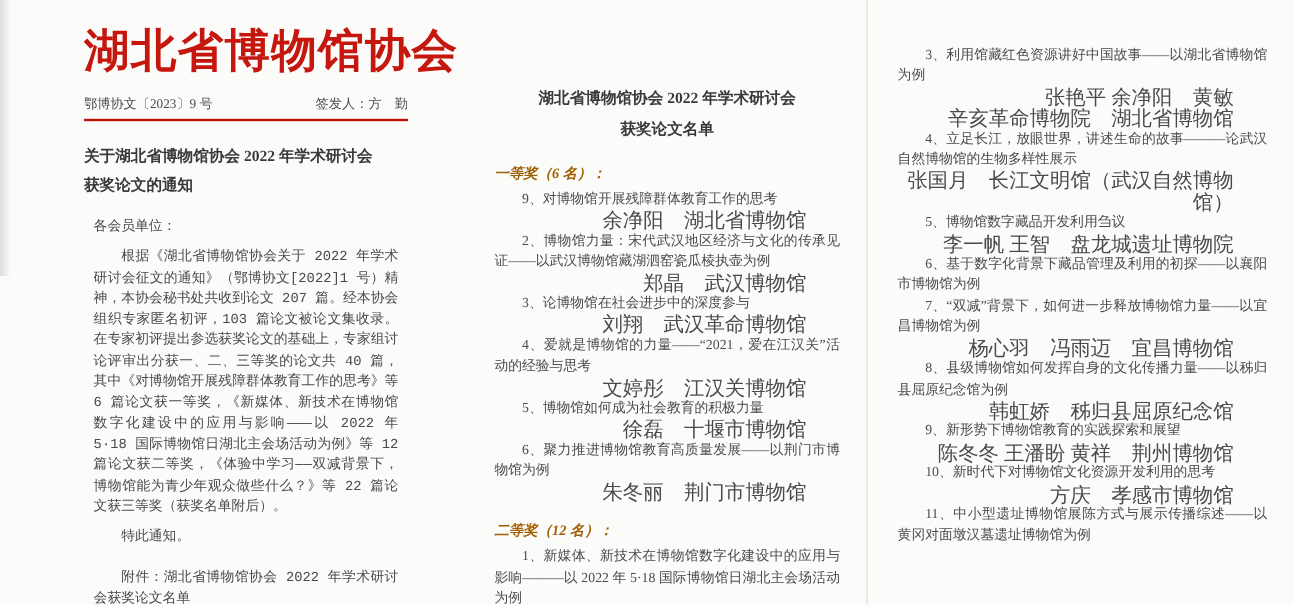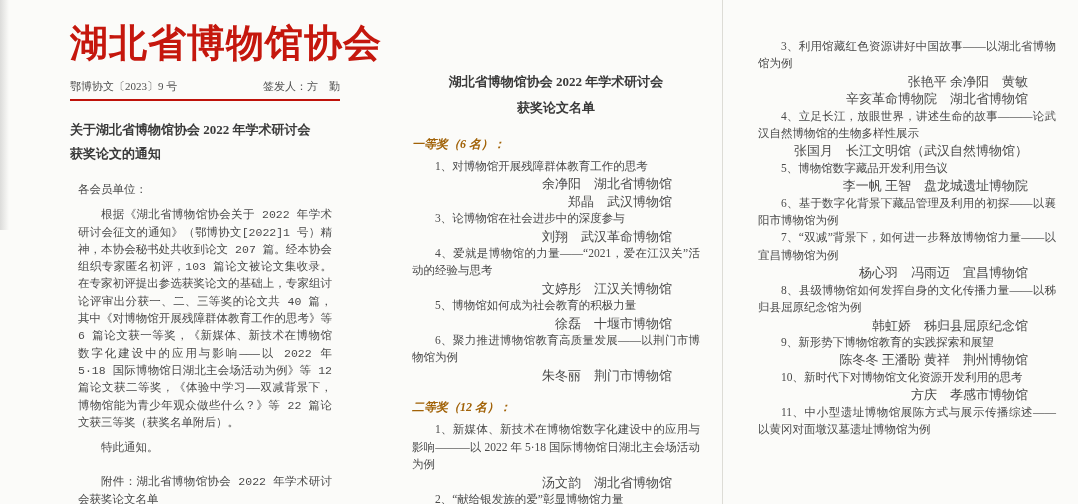--- a/index.html
+++ b/index.html
@@ -5,21 +5,21 @@
   html,body { margin:0; padding:0; background:#ffffff; }
   .canvas {
     position:relative; width:1078px; height:504px; overflow:hidden;
     background:#fbfbf9;
     font-family:"Liberation Serif","DejaVu Serif",serif;
     color:#4a4a4a;
   }
   .page { position:absolute; top:0; height:504px; box-sizing:border-box; }
   .page1 { left:14px; width:362px; padding:0 36px 0 56px; }
   .page2 { left:362px; width:360px; padding:0 22px 0 50px;margin-top:36px; }
-  .page3 { left:722px; width:356px; padding:38px 22px 0 36px; }
+  .page3 { left:722px; width:356px; padding:38px 22px 0 26px; }
   .separator { position:absolute; left:722px; top:0; width:1px; height:504px; background:#dddcd6; }
   .edge-shade { position:absolute; left:0; top:0; width:9px; height:230px;
     background:linear-gradient(to right, rgba(110,110,110,0.22), rgba(255,255,255,0)); }
 
   
   .org-title {
     margin-top:20px; text-align:center;
     font-size:38px; line-height:46px; font-weight:700;
     color:#c5170d; letter-spacing:1px; white-space:nowrap;
   }
@@ -33,21 +33,21 @@
   .indent { text-indent:2em;font-family:Liberation Mono, monospace; }
   .attachment { margin-top:17px; }
 
   
   .list-title { margin-top:33px; text-align:center; font-weight:700;
     font-size:13px; line-height:26px; color:#3a3a3a; }
   .award-heading { font-weight:700; font-size:12px; color:#a16207;
     margin:15px 0 5px 0;font-style:italic; }
   .etitle { font-size:11.5px; line-height:17.4px; text-indent:2em;
     text-align:justify; margin:0; }
-  .eauthors { font-size:13px; line-height:17.4px; text-align:right;
+  .eauthors { font-size:17px; line-height:17.4px; text-align:right;
     padding-right:28px; margin:0; }
 </style>
 </head>
 <body>
 
 <div class="canvas">
 
   <div class="page page1">
     <div class="org-title">湖北省博物馆协会</div>
     <div class="doc-row">
@@ -67,24 +67,25 @@
 
   <div class="page page2">
     <div class="list-title">
       <div>湖北省博物馆协会 2022 年学术研讨会</div>
       <div>获奖论文名单</div>
     </div>
 
     <div class="award-heading">一等奖（6 名）：</div>
 
     <div class="entry">
-      <p class="etitle">1、对博物馆开展残障群体教育工作的思考</p>
+      <p class="etitle">9、对博物馆开展残障群体教育工作的思考</p>
       <p class="eauthors">余净阳　湖北省博物馆</p>
     </div>
     <div class="entry">
+      <p class="etitle">2、博物馆力量：宋代武汉地区经济与文化的传承见证——以武汉博物馆藏湖泗窑瓷瓜棱执壶为例</p>
       <p class="eauthors">郑晶　武汉博物馆</p>
     </div>
     <div class="entry">
       <p class="etitle">3、论博物馆在社会进步中的深度参与</p>
       <p class="eauthors">刘翔　武汉革命博物馆</p>
     </div>
     <div class="entry">
       <p class="etitle">4、爱就是博物馆的力量——“2021，爱在江汉关”活动的经验与思考</p>
       <p class="eauthors">文婷彤　江汉关博物馆</p>
     </div>

